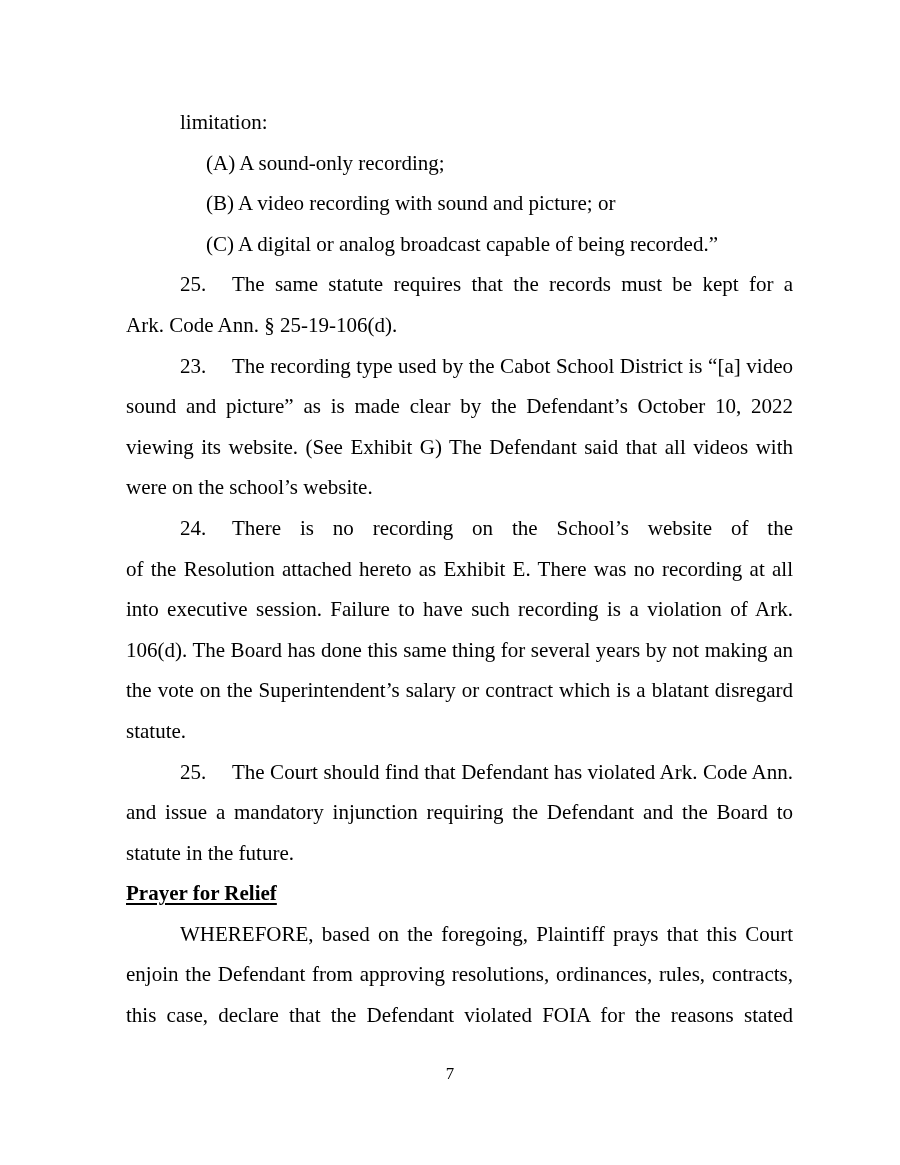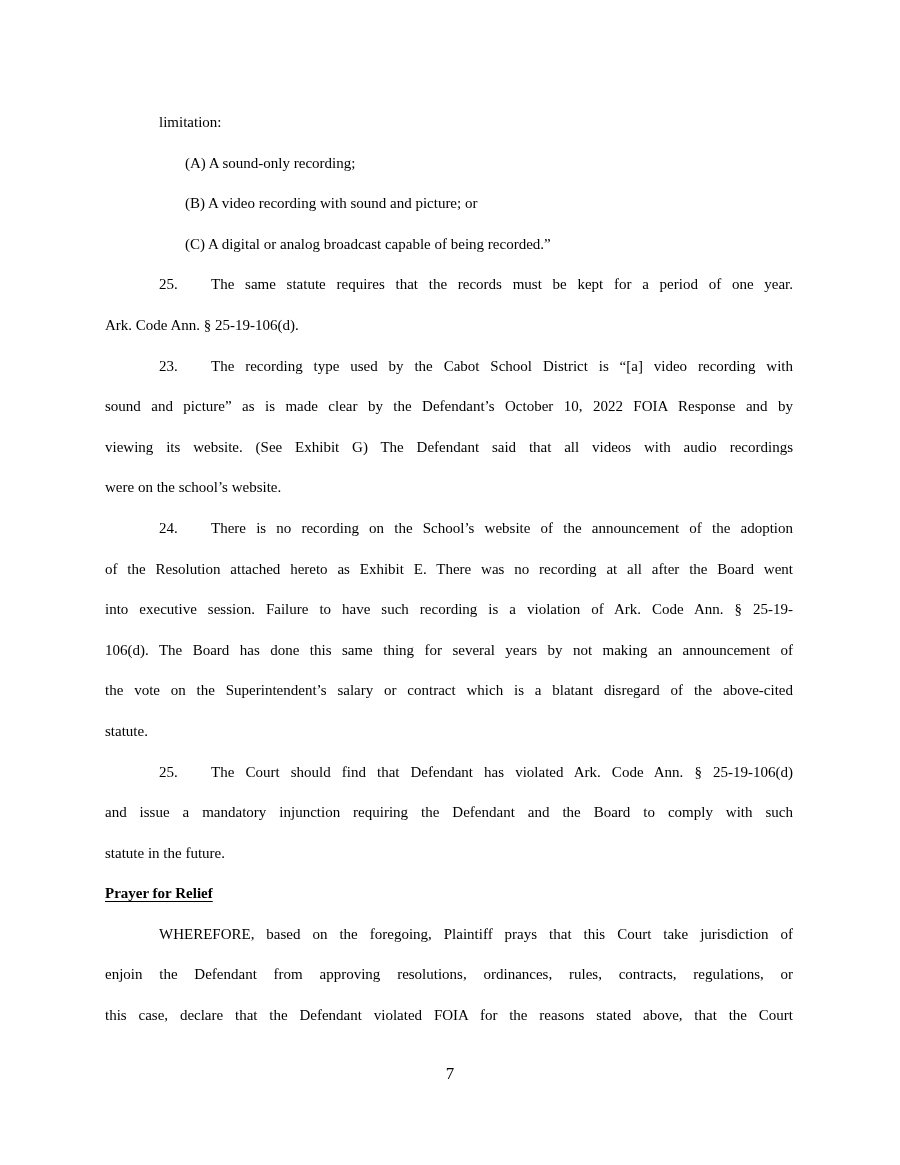--- a/index.html
+++ b/index.html
@@ -18,23 +18,24 @@
   }
   .textblock {
     position: absolute;
     left: 105px;
     top: 102px;
     width: 688px;
   }
   .ln {
     height: 40.6px;
     line-height: 40.6px;
-    font-size: 15px;
+    font-size: 21px;
     overflow: hidden;
     white-space: normal;
+    margin-left: 21px;
   }
   .indent1 { padding-left: 54px; }
   .indent2 { padding-left: 80px; }
   .left { text-align: left; }
   .just {
     text-align: justify;
     text-align-last: justify;
   }
   .heading {
     text-align: left;

